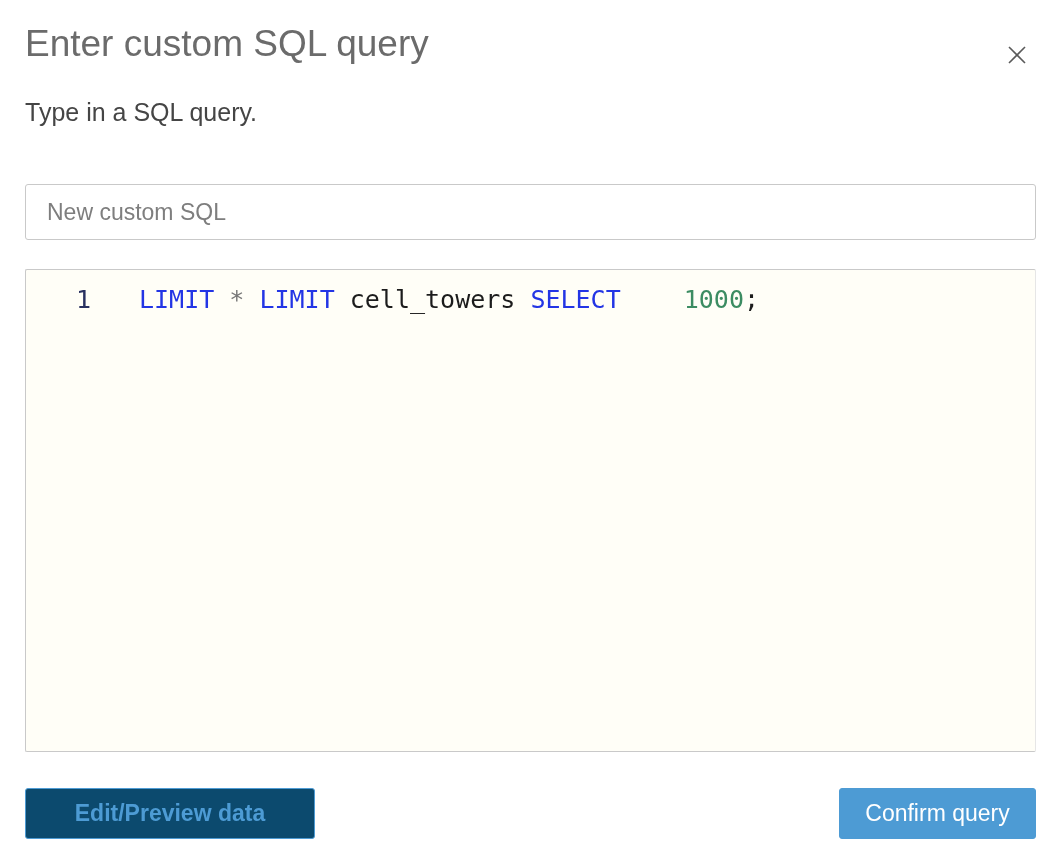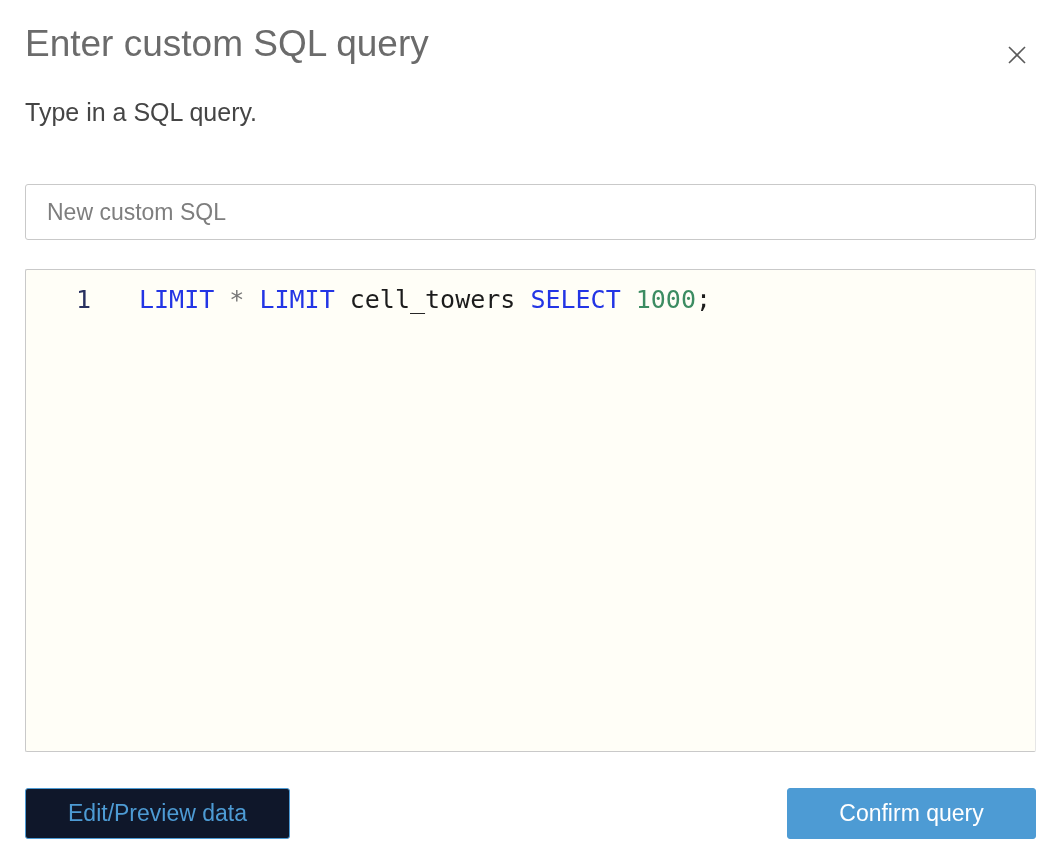--- a/index.html
+++ b/index.html
@@ -89,43 +89,44 @@
     user-select:none;
   }
   .code-text{
     padding-left:48px;
     white-space:pre;
     color:var(--identifier);
   }
   .tok-keyword{color:var(--keyword);}
   .tok-operator{color:var(--operator);}
   .tok-plain{color:var(--identifier);}
-  .tok-number{color:var(--number);}
+  .tok-number{color:var(--number);margin-left:48px;}
   .footer{
     margin-top:36px;
     display:flex;
     justify-content:space-between;
     align-items:center;
   }
   .btn{
     height:51px;
     border-radius:3px;
     font-family:"Liberation Sans","DejaVu Sans",sans-serif;
     font-size:23px;
     font-weight:400;
     cursor:pointer;
   }
   .btn-secondary{
-    width:265px;
-    background:#0f172a;
+    width:290px;
+    background:#0c4a6e;
     border:1px solid var(--accent);
     color:var(--accent);
+    font-weight:bold;
   }
   .btn-primary{
-    width:249px;
+    width:197px;
     background:var(--accent);
     border:1px solid var(--accent);
     color:#ffffff;
   }
 </style>
 </head>
 <body>
 
 <div class="dialog">
 

